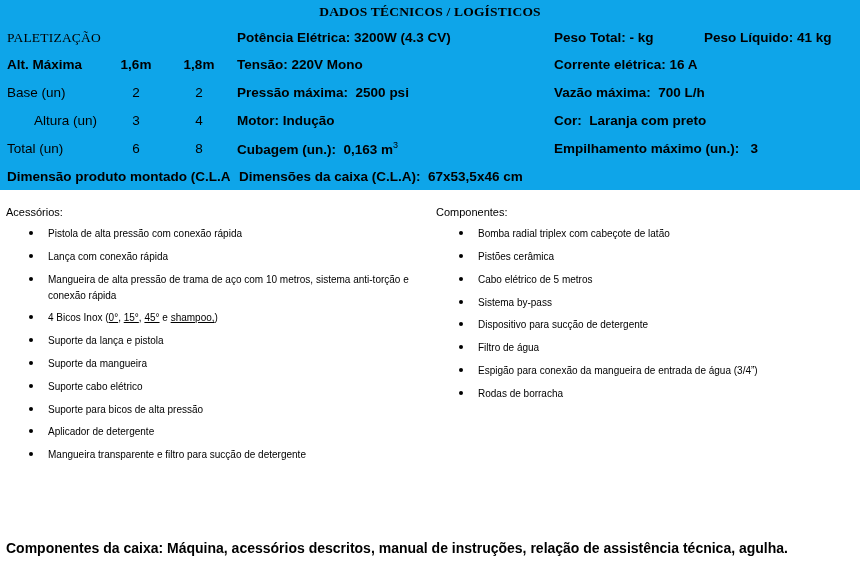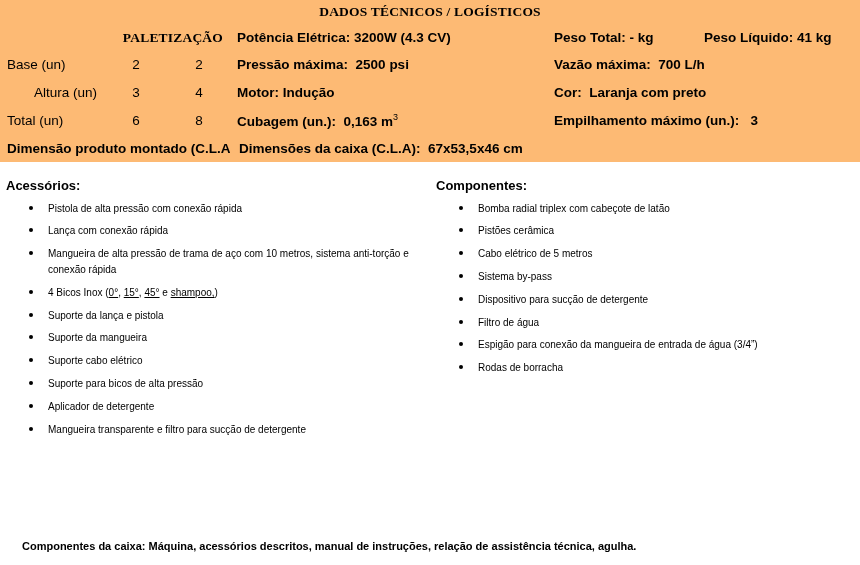--- a/index.html
+++ b/index.html
@@ -21,41 +21,41 @@
     width: 860px;
     border-collapse: collapse;
     table-layout: fixed;
   }
   .spec-table td {
     padding: 0 7px;
     font-size: 13.5px;
     line-height: 1.15;
     vertical-align: middle;
     border: none;
-    background: #fdba74;
+    background: #0ea5e9;
     white-space: nowrap;
     overflow: hidden;
   }
 
   
   .banner {
     background: #F5A623;
     text-align: center;
     font-family: "Liberation Serif", serif;
     font-weight: bold;
     font-size: 17px;
     letter-spacing: .2px;
     height: 24px;
     border-bottom: 1px solid #a9a9a9;
   }
   .palet-head {
     background: #F5A623;
-    text-align: right;
+    text-align: left;
     font-family: "Liberation Serif", serif;
-    font-weight: bold;
+    font-weight: normal;
     font-size: 15.5px;
     letter-spacing: .2px;
   }
 
   
   .bl { border-left: 1px solid #9e9e9e; }
   .bb { border-bottom: 1px solid #b5b5b5; }
   .bb-strong { border-bottom: 1px solid #8a8a8a; }
 
   .r-head td { height: 27px; }
@@ -73,22 +73,22 @@
   .lists {
     display: flex;
     align-items: flex-start;
     padding: 16px 0 0 0;
     width: 860px;
     box-sizing: border-box;
   }
   .col-left { width: 430px; padding-left: 6px; box-sizing: border-box; }
   .col-right { width: 430px; padding-left: 6px; box-sizing: border-box; }
   .list-title {
-    font-weight: bold;
-    font-size: 13px;
+    font-weight: normal;
+    font-size: 11px;
     margin: 0 0 3px 0;
     line-height: 1.2;
   }
   ul.items {
     margin: 0;
     padding-left: 34px;
     list-style: disc;
   }
   ul.items li {
     font-size: 10px;
@@ -96,22 +96,22 @@
     padding-left: 4px;
     margin: 4px;
   }
   ul.items li::marker { font-size: 13px; }
   .u { text-decoration: underline; }
 
   
   .footer {
     position: absolute;
     top: 540px;
-    left: 22px;
-    font-size: 11px;
+    left: 6px;
+    font-size: 14px;
     line-height: 1.2;
     white-space: nowrap;
   }
   .footer .lbl { font-weight: bold; }
 </style>
 </head>
 <body>
 
 <table class="spec-table">
   <colgroup>
@@ -137,20 +137,33 @@
     <td class="bl bb">
       <span class="lbl">Peso Total:</span>
       <span class="val">- kg</span>
     </td>
     <td class="bl bb">
       <span class="lbl">Peso Líquido:</span>
       <span class="val">41 kg</span>
     </td>
   </tr>
 
+  <tr class="r-body">
+    <td class="pal-name bb">Alt. Máxima</td>
+    <td class="pal-col bl bb">1,6m</td>
+    <td class="pal-col bl bb">1,8m</td>
+    <td class="bl bb">
+      <span class="lbl">Tensão:</span>
+      <span class="val">220V Mono</span>
+    </td>
+    <td class="bl bb" colspan="2">
+      <span class="lbl">Corrente elétrica:</span>
+      <span class="val">16 A</span>
+    </td>
+  </tr>
 
   <tr class="r-body">
     <td class="pal-cell bb" style="text-align:left">Base (un)</td>
     <td class="pal-cell bl bb">2</td>
     <td class="pal-cell bl bb">2</td>
     <td class="bl bb">
       <span class="lbl">Pressão máxima:</span>&nbsp;
       <span class="val">2500 psi</span>
     </td>
     <td class="bl bb" colspan="2">

